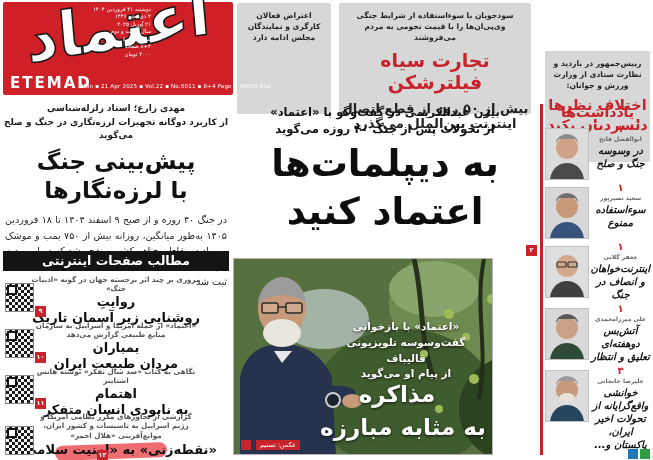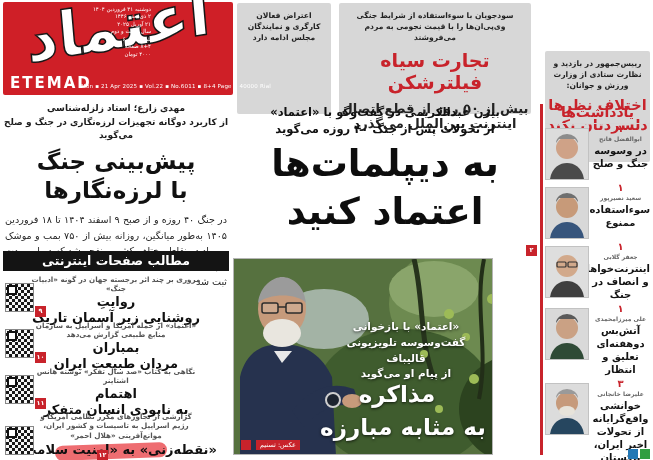--- a/index.html
+++ b/index.html
@@ -72,21 +72,21 @@
   #pcredit-sq{position:absolute;left:7px;bottom:4px;width:10px;height:10px;background:#c8232b;}
 
   
   #redrule{left:540px;top:104px;width:3px;height:351px;background:#c8232b;}
   #sidebar{left:545px;top:104px;width:105px;direction:rtl;text-align:center;}
   #notes-header{color:#c8232b;font-size:14px;font-weight:bold;border-bottom:1px solid #d5d5d5;
                 padding-bottom:3px;}
   .note{position:relative;min-height:56px;margin-bottom:3px;padding-left:46px;box-sizing:border-box;}
   .n-num{display:block;color:#c8232b;font-size:10px;font-weight:bold;line-height:1;}
   .n-author{font-size:6px;color:#666;font-weight:bold;margin:1px 0 2px;}
-  .n-title{font-size:10px;font-weight:bold;color:#131313;line-height:1.3;}
+  .n-title{font-size:10px;font-weight:bold;color:#131313;line-height:1.3;font-style:italic;}
   .portrait{position:absolute;left:0;top:4px;width:42px;height:50px;border:1px solid #c2c2c2;
             background:#dcdcdc;}
 
   #sq-green{right:3px;bottom:1px;width:10px;height:10px;background:#2f9e41;}
   #sq-blue{right:15px;bottom:1px;width:10px;height:10px;background:#2277b5;}
 </style>
 </head>
 <body>
 
 <div id="page">

